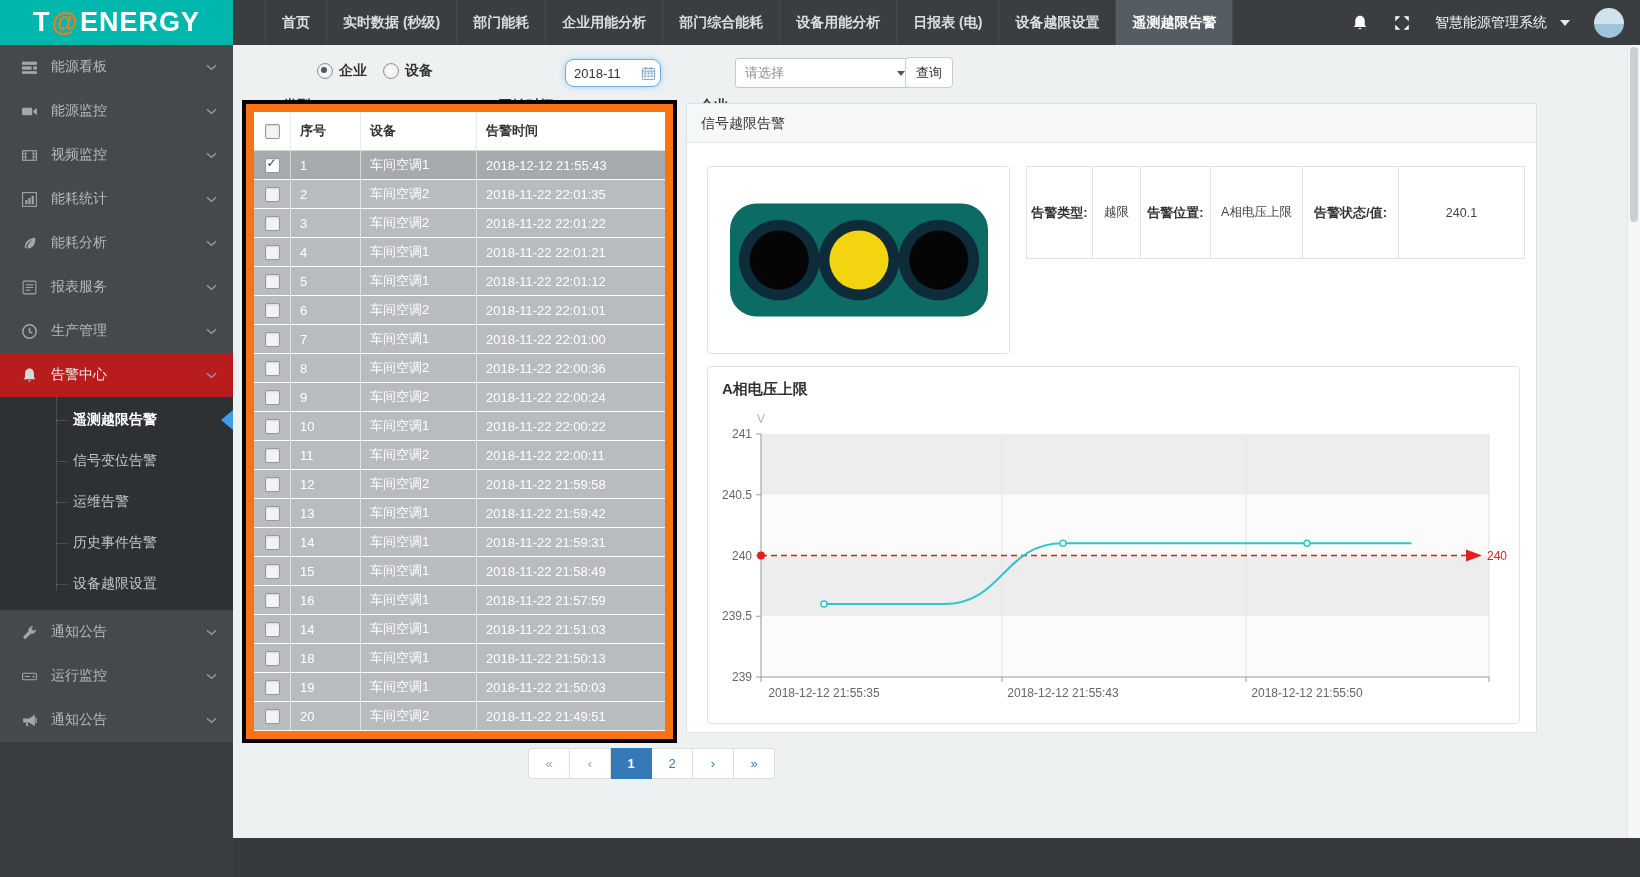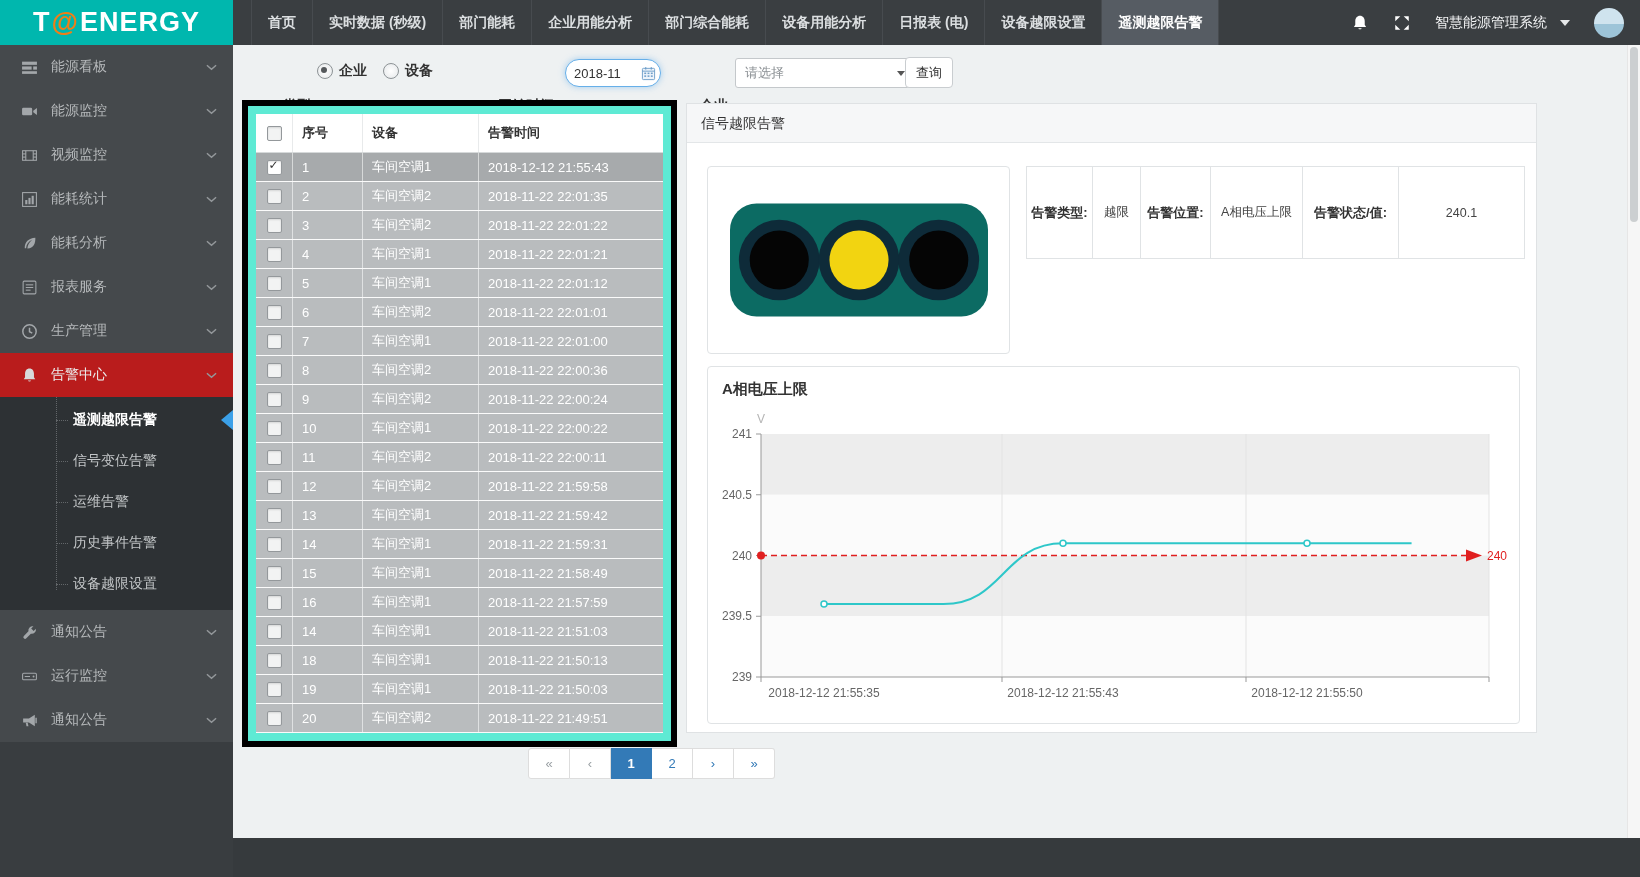--- a/index.html
+++ b/index.html
@@ -3,21 +3,21 @@
 <meta charset="utf-8">
 <style>
   html,body{margin:0;padding:0;}
   body{width:1640px;height:877px;position:relative;overflow:hidden;background:#363a3d;
        font-family:"Liberation Sans","DejaVu Sans",sans-serif;}
   
   .header{position:absolute;left:0;top:0;width:1640px;height:45px;background:#3a3e41;display:flex;z-index:5;}
   .logo{width:233px;height:45px;background:#00b7ae;color:#fff;display:flex;align-items:center;justify-content:center;
         font-size:27px;font-weight:bold;letter-spacing:1px;}
   .logo .at{color:#f07e17;font-weight:bold;margin:0 1px;}
-  .top-nav{display:flex;margin-left:18px;}
+  .top-nav{display:flex;margin-left:32px;}
   .nav-item{padding:0 16px;line-height:45px;color:#dcdfe1;font-size:14px;font-weight:bold;white-space:nowrap;
             border-right:1px solid #474b4f;cursor:pointer;}
   .nav-item:first-child{border-left:1px solid #474b4f;}
   .nav-item.active{background:#565c63;color:#fff;}
   .header-right{margin-left:auto;display:flex;align-items:center;gap:24px;padding-right:16px;color:#f2f3f4;}
   .hicon{width:18px;height:18px;color:#fff;cursor:pointer;display:inline-flex;}
   .hicon svg{width:100%;height:100%;}
   .sysname{font-size:14px;display:flex;align-items:center;gap:13px;cursor:pointer;}
   .caret{width:0;height:0;border-left:5px solid transparent;border-right:5px solid transparent;border-top:6px solid #e6e8e9;}
   .avatar{width:30px;height:30px;border-radius:50%;background:linear-gradient(180deg,#cfe3ee 55%,#9dc4d8 55%);cursor:pointer;}
@@ -42,31 +42,31 @@
   .footer{position:absolute;left:233px;top:838px;width:1407px;height:39px;background:#363a3d;}
   .scrollbar{position:absolute;right:0;top:0;bottom:0;width:12px;background:#f6f6f6;border-left:1px solid #e6e6e6;}
   .scroll-thumb{position:absolute;left:2px;top:2px;width:8px;height:175px;background:#cccfd1;border-radius:4px;}
   
   .f-label{position:absolute;top:20px;font-size:14px;font-weight:bold;color:#333;margin-top:32px;}
   .radio-group{position:absolute;left:84px;top:17px;display:flex;align-items:center;gap:16px;}
   .radio-opt{display:flex;align-items:center;gap:6px;cursor:pointer;}
   .radio{width:14px;height:14px;border-radius:50%;border:1px solid #8d9396;background:radial-gradient(#ffffff,#e4e7e9);position:relative;display:inline-block;}
   .radio.sel:after{content:"";position:absolute;left:3px;top:3px;width:6px;height:6px;border-radius:50%;background:#54585b;}
   .radio-label{font-size:14px;font-weight:bold;color:#333;}
-  .date-input{position:absolute;left:332px;top:14px;width:82px;height:26px;border:1px solid #66afe9;border-radius:14px;
+  .date-input{position:absolute;left:332px;top:14px;width:82px;height:26px;border:1px solid #66afe9;border-radius:9px;
               background:#fff;box-shadow:0 0 6px rgba(102,175,233,.55);display:flex;align-items:center;padding:0 4px 0 8px;
               font-size:13px;color:#333;cursor:text;}
   .date-input .cal{margin-left:auto;width:15px;height:15px;display:inline-flex;}
   .select{position:absolute;left:502px;top:13px;width:160px;height:28px;border:1px solid #c4c8cb;border-radius:3px;background:#fff;
           display:flex;align-items:center;padding:0 9px;font-size:13px;color:#8a8f93;cursor:pointer;}
   .select .caret2{margin-left:auto;width:0;height:0;border-left:4px solid transparent;border-right:4px solid transparent;border-top:5px solid #555;}
   .search-btn{position:absolute;left:672px;top:12px;width:48px;height:31px;background:#fff;border:1px solid #c9cdd0;border-radius:4px;
               font-size:13px;color:#333;cursor:pointer;font-family:inherit;}
   
-  .table-panel{position:absolute;left:9px;top:55px;width:435px;background:#5eead4;border:6px solid #000000;box-sizing:border-box;padding:8px;}
+  .table-panel{position:absolute;left:9px;top:55px;width:435px;background:#f97316;border:4px solid #000000;box-sizing:border-box;padding:8px;}
   .tbl-head{display:flex;height:38px;align-items:center;border-bottom:1px solid #d6d9da;background:#fff;}
   .th{font-weight:bold;color:#333;font-size:13px;box-sizing:border-box;}
   .tbl-head > div{border-right:1px solid #e8eaeb;height:100%;display:flex;align-items:center;}
   .tbl-head > div:last-child{border-right:none;}
   .c0{width:37px;justify-content:center;display:flex;align-items:center;flex:none;box-sizing:border-box;}
   .c1{width:70px;padding-left:9px;flex:none;box-sizing:border-box;}
   .c2{width:116px;padding-left:9px;flex:none;box-sizing:border-box;}
   .c3{flex:1;padding-left:9px;box-sizing:border-box;}
   .tbl-row{display:flex;height:28px;align-items:center;background:#b9bcbe;border-bottom:1px solid #fbfbfb;color:#fff;font-size:13px;cursor:pointer;}
   .tbl-row.sel{background:#a7aaac;}

